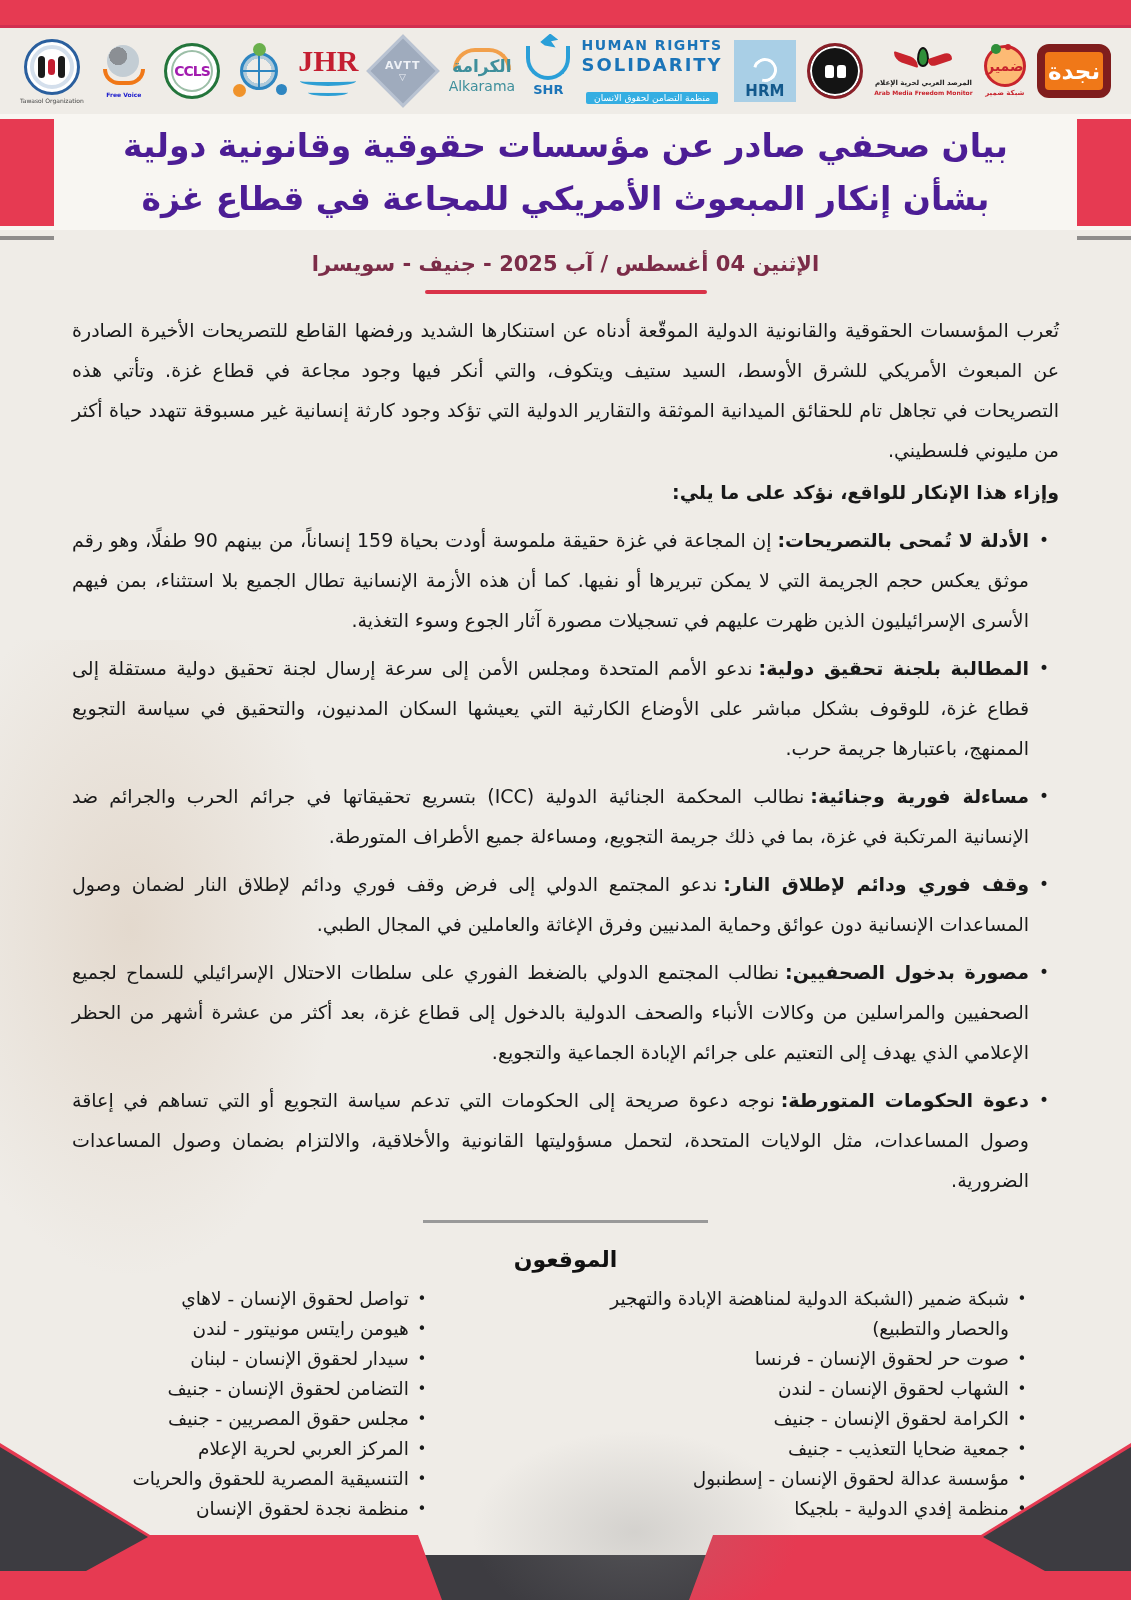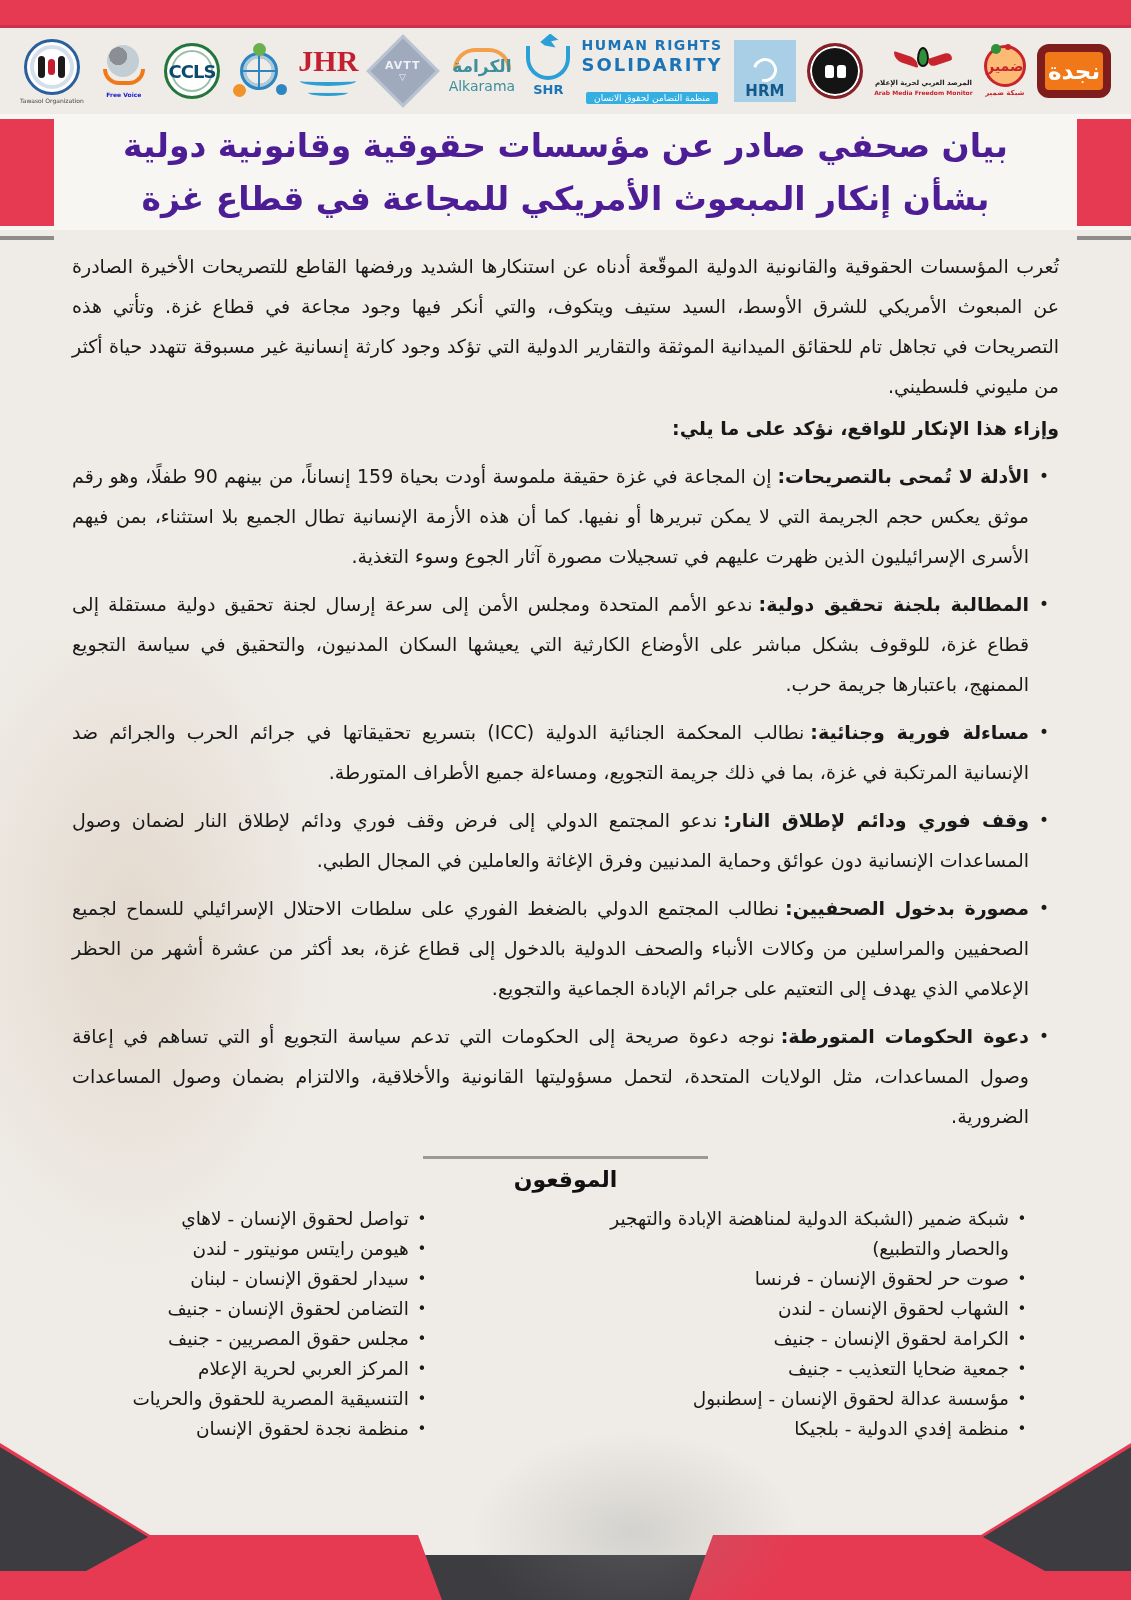--- a/index.html
+++ b/index.html
@@ -85,21 +85,21 @@
       radial-gradient(circle at 50% 50%, transparent 55%, #2e86c155 56%);
   }
   .g-dot { position:absolute; border-radius:50%; }
   .g-green { width:13px; height:13px; background:#6ab04c; top:0; left:22px; }
   .g-orange { width:13px; height:13px; background:#f0932b; bottom:2px; left:2px; }
   .g-blue { width:11px; height:11px; background:#2e86c1; bottom:4px; right:0; }
 
   .cedar { width:56px; height:56px; border-radius:50%; border:3px solid #23753b;
     box-shadow:inset 0 0 0 4px #fff, inset 0 0 0 6px #9dbfa8; background:#fff;
     display:flex; align-items:center; justify-content:center; }
-  .cedar-text { color:#0c4a6e; font-weight:bold; font-size:18px; letter-spacing:-1px; }
+  .cedar-text { color:#a21caf; font-weight:bold; font-size:14px; letter-spacing:-1px; }
 
   .fv { position:relative; width:58px; height:44px; }
   .fv-globe { position:absolute; left:12px; top:0; width:32px; height:32px; border-radius:50%;
     background:radial-gradient(circle at 35% 35%, #8b8f94 0 30%, #c3cdd4 31%); }
   .fv-hands { position:absolute; left:8px; top:24px; width:42px; height:16px; border:4px solid #f07818;
     border-top:none; border-radius:0 0 42px 42px; }
   .fv-cap { font-size:6px; color:#1a1acc; font-weight:bold; }
 
   .tw { width:56px; height:56px; border-radius:50%; background:#fff; border:3px solid #2a5f9e;
     display:flex; align-items:center; justify-content:center; gap:3px; position:relative; }
@@ -128,21 +128,21 @@
   .lead { font-size:19px; line-height:40px; font-weight:bold; margin-top:2px; }
   .bullets { margin-top:6px; }
   .bullet { display:flex; margin-top:8px; }
   .bullet .dot { width:30px; flex:0 0 30px; font-size:17px; line-height:40px; text-align:center; }
   .bullet p { flex:1; font-size:19px; line-height:40px; text-align:justify; }
   .bullet b { margin-inline-end:6px; }
 
   
   .signatories { position:relative; z-index:2; margin-top:20px; }
   .sig-topline { width:285px; height:3px; background:#999; margin:0 auto; }
-  .sig-heading { text-align:center; font-weight:bold; font-size:22px; color:#111; margin-top:8px; }
+  .sig-heading { text-align:center; font-weight:bold; font-size:22px; color:#111; margin-top:24px; }
   .sig-cols { display:flex; margin-top:12px; padding:0 48px; }
   .sig-col { display:flex; flex-direction:column; }
   .sig-col.first { width:52%; padding-inline-start:48px; }
   .sig-col.second { width:48%; padding-inline-start:110px; }
   .sig-item { display:flex; font-size:18.5px; line-height:30px; }
   .sig-item .dot { width:26px; flex:0 0 26px; text-align:center; font-size:15px; }
   .sig-item span.txt { flex:1; text-align:right; }
 
   
   .wm { position:absolute; z-index:1; pointer-events:none; }
@@ -244,20 +244,24 @@
 
   <div class="banner">
     <div class="side-block right"></div>
     <div class="side-block left"></div>
     <div class="side-tick right"></div>
     <div class="side-tick left"></div>
     <h1 class="title-line">بيان صحفي صادر عن مؤسسات حقوقية وقانونية دولية</h1>
     <h1 class="title-line">بشأن إنكار المبعوث الأمريكي للمجاعة في قطاع غزة</h1>
   </div>
 
+  <div class="date-wrap">
+    <div class="date-text">الإثنين 04 أغسطس / آب 2025 - جنيف - سويسرا</div>
+    <div class="date-underline"></div>
+  </div>
 
   <div class="content">
     <p class="intro">تُعرب المؤسسات الحقوقية والقانونية الدولية الموقّعة أدناه عن استنكارها الشديد ورفضها القاطع للتصريحات الأخيرة الصادرة عن المبعوث الأمريكي للشرق الأوسط، السيد ستيف ويتكوف، والتي أنكر فيها وجود مجاعة في قطاع غزة. وتأتي هذه التصريحات في تجاهل تام للحقائق الميدانية الموثقة والتقارير الدولية التي تؤكد وجود كارثة إنسانية غير مسبوقة تتهدد حياة أكثر من مليوني فلسطيني.</p>
     <p class="lead">وإزاء هذا الإنكار للواقع، نؤكد على ما يلي:</p>
 
     <div class="bullets">
       <div class="bullet">
         <span class="dot">•</span>
         <p><b>الأدلة لا تُمحى بالتصريحات:</b><span>إن المجاعة في غزة حقيقة ملموسة أودت بحياة 159 إنساناً، من بينهم 90 طفلًا، وهو رقم موثق يعكس حجم الجريمة التي لا يمكن تبريرها أو نفيها. كما أن هذه الأزمة الإنسانية تطال الجميع بلا استثناء، بمن فيهم الأسرى الإسرائيليون الذين ظهرت عليهم في تسجيلات مصورة آثار الجوع وسوء التغذية.</span></p>
       </div>

